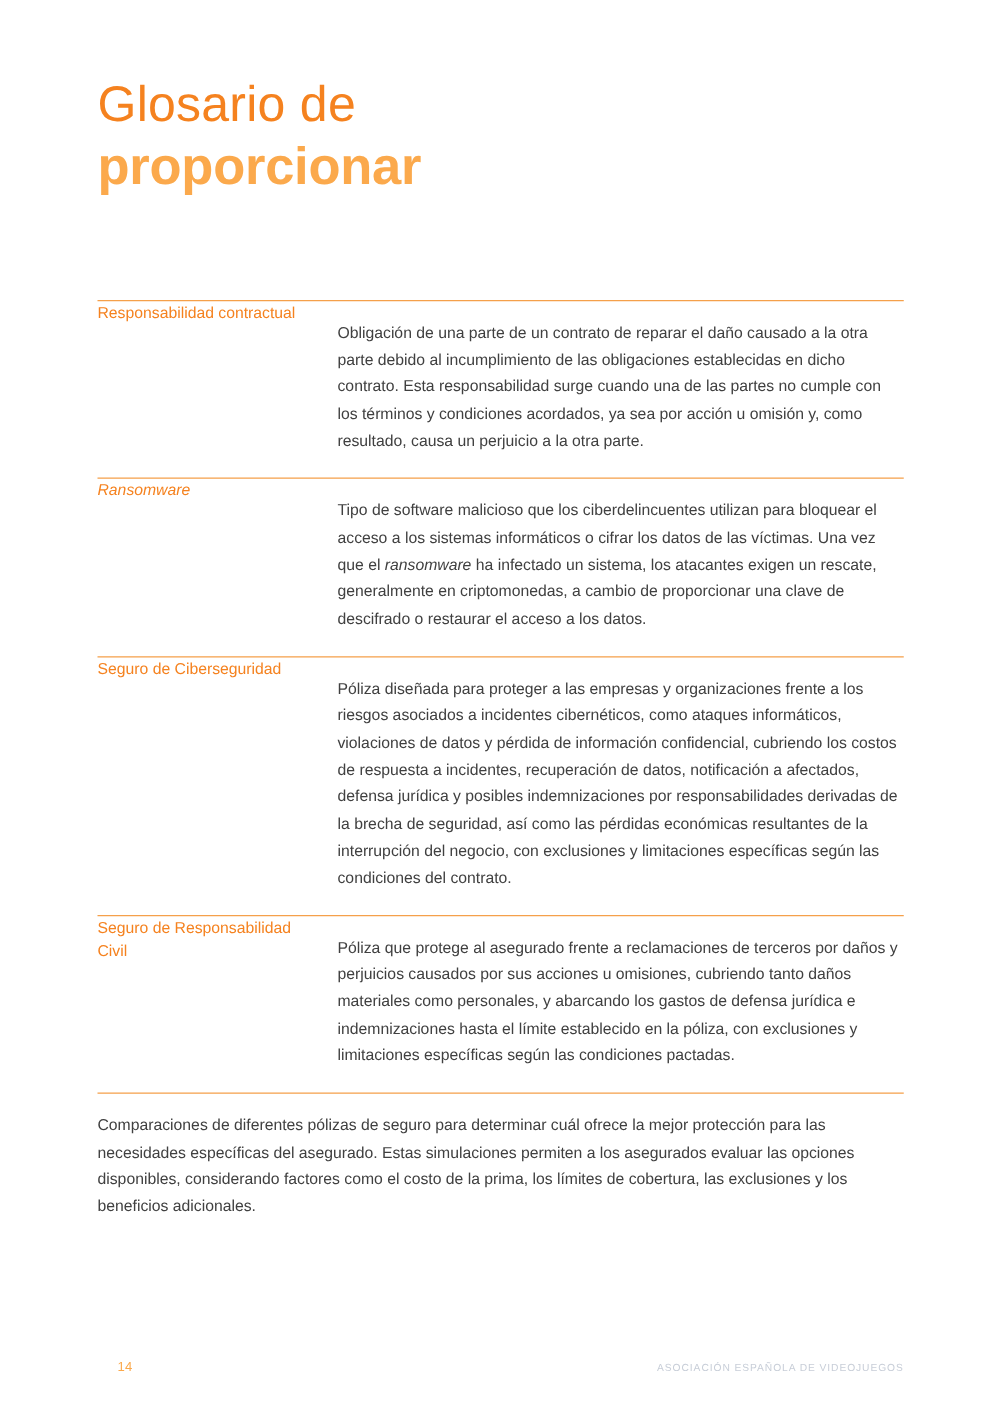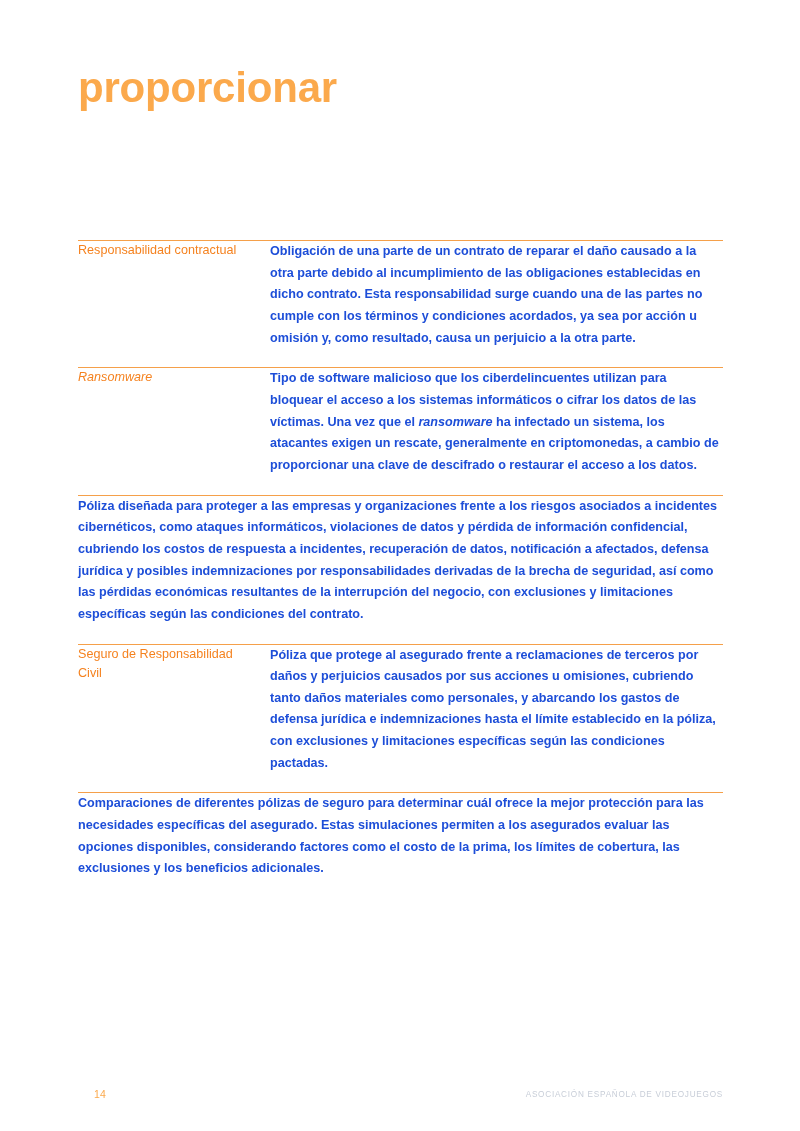--- a/index.html
+++ b/index.html
@@ -71,24 +71,25 @@
     padding-right: 10px;
     box-sizing: border-box;
   }
   .entry-term.is-italic {
     font-style: italic;
   }
   .entry-def {
     flex: 1 1 auto;
     font-size: 12.6px;
     line-height: 1.72;
-    color: #1d4ed8;
-    font-weight: 700;
+    color: #404040;
+    font-weight: 400;
     text-align: left;
     hyphens: manual;
+    margin-top: 15px;
   }
   .entry-def i { font-style: italic; }
 
   
   .footer {
     position: absolute;
     left: 94px;
     right: 77px;
     top: 1088px;
     display: flex;
@@ -109,36 +110,38 @@
     white-space: nowrap;
     text-align: center;
   }
 </style>
 </head>
 <body>
 
 <div class="page">
 
   <div class="title-block">
+    <div class="title-line-1">Glosario de</div>
     <div class="title-line-2">proporcionar</div>
   </div>
 
   <div class="glossary">
 
     <div class="entry">
       <div class="entry-term">Responsabilidad contractual</div>
       <div class="entry-def">Obligación de una parte de un contrato de reparar el daño causado a la otra parte debido al incumplimiento de las obligaciones establecidas en dicho contrato. Esta responsabilidad surge cuando una de las partes no cumple con los términos y condiciones acordados, ya sea por acción u omisión y, como resultado, causa un perjuicio a la otra parte.</div>
     </div>
 
     <div class="entry">
       <div class="entry-term is-italic">Ransomware</div>
       <div class="entry-def"><span>Tipo de software malicioso que los ciberdelincuentes utilizan para bloquear el acceso a los sistemas informáticos o cifrar los datos de las víctimas. Una vez que el </span><i>ransomware</i><span> ha infectado un sistema, los atacantes exigen un rescate, generalmente en criptomonedas, a cambio de proporcionar una clave de descifrado o restaurar el acceso a los datos.</span></div>
     </div>
 
     <div class="entry">
+      <div class="entry-term">Seguro de Ciberseguridad</div>
       <div class="entry-def">Póliza diseñada para proteger a las empresas y organizaciones frente a los riesgos asociados a incidentes cibernéticos, como ataques informáticos, violaciones de datos y pérdida de información confidencial, cubriendo los costos de respuesta a incidentes, recuperación de datos, notificación a afectados, defensa jurídica y posibles indemnizaciones por responsabilidades derivadas de la brecha de seguridad, así como las pérdidas económicas resultantes de la interrupción del negocio, con exclusiones y limitaciones específicas según las condiciones del contrato.</div>
     </div>
 
     <div class="entry">
       <div class="entry-term">Seguro de Responsabilidad Civil</div>
       <div class="entry-def">Póliza que protege al asegurado frente a reclamaciones de terceros por daños y perjuicios causados por sus acciones u omisiones, cubriendo tanto daños materiales como personales, y abarcando los gastos de defensa jurídica e indemnizaciones hasta el límite establecido en la póliza, con exclusiones y limitaciones específicas según las condiciones pactadas.</div>
     </div>
 
     <div class="entry">
       <div class="entry-def">Comparaciones de diferentes pólizas de seguro para determinar cuál ofrece la mejor protección para las necesidades específicas del asegurado. Estas simulaciones permiten a los asegurados evaluar las opciones disponibles, considerando factores como el costo de la prima, los límites de cobertura, las exclusiones y los beneficios adicionales.</div>

